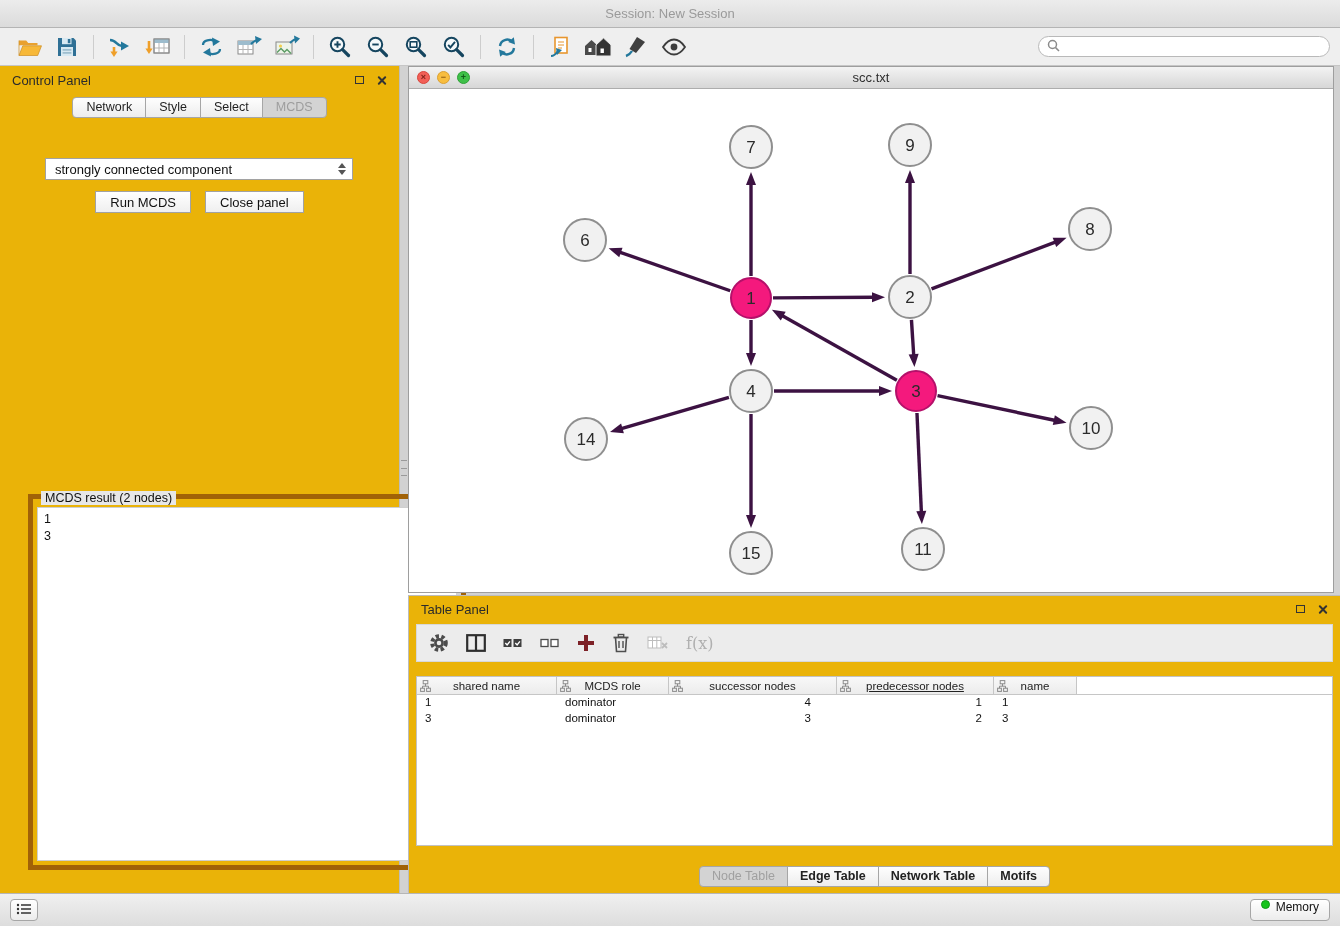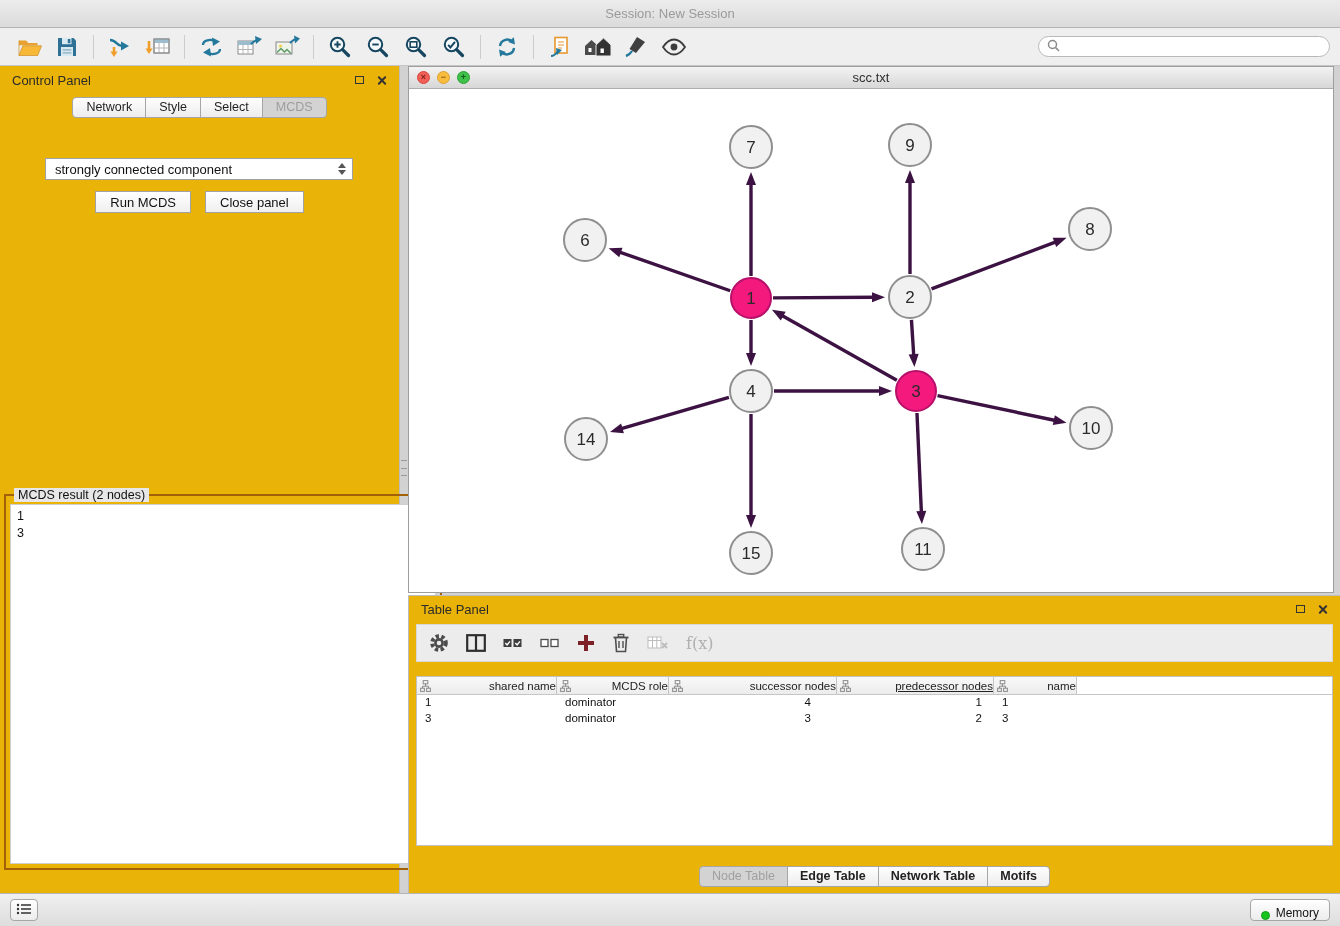--- a/index.html
+++ b/index.html
@@ -25,21 +25,21 @@
 .ptab:last-child{border-radius:0 4px 4px 0}
 .ptab.active{background:#d3d3d3;color:#9d9d9d}
 .opt-label{position:absolute;top:70px;left:0;right:0;text-align:center;font-size:13px;color:#1d1d1d}
 .dropdown{position:absolute;top:92px;left:45px;width:308px;height:22px;background:#fff;border:1px solid #a2a2a2;border-radius:0;display:flex;align-items:center;padding:0 6px 0 9px;font-size:13px;color:#111}
 .stepper{margin-left:auto;display:flex;flex-direction:column;gap:2px;align-items:center}
 .stepper i{display:block;width:0;height:0;border-left:4px solid transparent;border-right:4px solid transparent}
 .stepper .up{border-bottom:5px solid #555}
 .stepper .dn{border-top:5px solid #555}
 .btnrow{position:absolute;top:125px;left:0;right:0;display:flex;justify-content:center;gap:14px}
 .btn{height:22px;padding:0 14px;font-size:13px;font-family:inherit;color:#111;background:linear-gradient(#fff,#efefef);border:1px solid #a2a2a2;border-radius:0}
-.resultbox{position:absolute;left:4px;top:428px;width:438px;height:376px;border:2px solid #a16207}
+.resultbox{position:absolute;left:28px;top:428px;width:438px;height:376px;border:5px solid #a16207}
 .resultbox .legend{position:absolute;top:-8px;left:8px;background:#e7e7e7;padding:0 4px;font-size:12.5px;color:#111}
 .resultlist{position:absolute;left:4px;top:8px;right:4px;bottom:4px;background:#fff;border:1px solid #cfcfcf;font-size:12.5px;color:#111;padding:3px 6px;line-height:17px}
 .grip-v{position:absolute;left:401px;top:460px;width:6px;height:16px;display:flex;flex-direction:column;justify-content:space-between}
 .grip-v i{height:1px;background:#9a9a9a}
 
 .netwin{position:absolute;left:408px;top:66px;width:926px;height:527px;background:#fff;border:1px solid #9e9e9e}
 .nw-titlebar{position:absolute;top:0;left:0;right:0;height:22px;background:linear-gradient(#f3f3f3,#d7d7d7);border-bottom:1px solid #adadad;text-align:center;font-size:13px;line-height:22px;color:#2e2e2e}
 .tlights{position:absolute;left:8px;top:4px;display:flex;gap:7px}
 .tl{width:13px;height:13px;border-radius:50%;display:flex;align-items:center;justify-content:center;font-size:9px;font-weight:bold;line-height:9px}
 .tl.red{background:#f25f57;border:1px solid #d8453c;color:#7c1f17}
@@ -47,34 +47,34 @@
 .tl.green{background:#3fc049;border:1px solid #2fa137;color:#135c1a}
 .graph{position:absolute;left:0;top:23px;width:924px;height:502px}
 
 .tablepanel{position:absolute;left:408px;top:595px;width:932px;height:298px;background:#eab308;border-top:1px solid #bdbdbd;border-left:1px solid #bcbcbc}
 .tp-header{position:absolute;top:0;left:0;right:0;height:26px;display:flex;align-items:center;padding:0 12px;font-size:13px;color:#2b2b2b}
 .tp-toolbar{position:absolute;top:28px;left:7px;right:7px;height:38px;background:#ececec;border:1px solid #d8d8d8;display:flex;align-items:center;gap:17px;padding:0 12px}
 .tp-toolbar .ico{display:flex;align-items:center;justify-content:center}
 .fx{font-family:"DejaVu Serif","Liberation Serif",serif;font-size:16px;color:#b0b0b0}
 .table-area{position:absolute;top:80px;left:7px;right:7px;height:170px;background:#fff;border:1px solid #c2c2c2;overflow:hidden}
 .thead{display:flex;height:18px}
-.th{position:relative;display:flex;align-items:center;justify-content:flex-end;font-size:11.5px;color:#222;background:linear-gradient(#f8f8f8,#ececec);border-right:1px solid #c6c6c6;border-bottom:1px solid #c6c6c6;flex:none}
+.th{position:relative;display:flex;align-items:center;justify-content:center;font-size:11.5px;color:#222;background:linear-gradient(#f8f8f8,#ececec);border-right:1px solid #c6c6c6;border-bottom:1px solid #c6c6c6;flex:none}
 .th svg{position:absolute;left:3px;top:3px}
 .th.fill{flex:1;background:#fff;border-right:none}
 .tr{display:flex;height:16px;font-size:11.5px;color:#111}
 .td{flex:none;padding:1px 8px;white-space:nowrap;overflow:hidden}
 .table-tabs{position:absolute;bottom:6px;left:0;right:0;display:flex;justify-content:center}
 .btab{height:21px;line-height:19px;padding:0 12px;font-size:12.5px;font-weight:bold;color:#222;background:linear-gradient(#fefefe,#ededed);border:1px solid #a6a6a6;margin-left:-1px}
 .btab:first-child{border-radius:4px 0 0 4px;margin-left:0}
 .btab:last-child{border-radius:0 4px 4px 0}
 .btab.active{background:#d3d3d3;color:#a0a0a0;font-weight:normal}
 
 .statusbar{position:absolute;left:0;bottom:0;width:1340px;height:33px;background:linear-gradient(#f0f0f0,#dddddd);border-top:1px solid #b6b6b6}
 .sb-btn{position:absolute;left:10px;top:5px;width:28px;height:22px;border:1px solid #a6a6a6;border-radius:4px;background:linear-gradient(#fff,#ececec);display:flex;align-items:center;justify-content:center}
-.memory-btn{position:absolute;right:10px;top:5px;height:22px;padding:0 10px;border:1px solid #a6a6a6;border-radius:4px;background:linear-gradient(#fff,#ececec);display:flex;align-items:flex-end;gap:6px;font-size:12px;color:#111}
+.memory-btn{position:absolute;right:10px;top:5px;height:22px;padding:0 10px;border:1px solid #a6a6a6;border-radius:4px;background:linear-gradient(#fff,#ececec);display:flex;align-items:flex-start;gap:6px;font-size:12px;color:#111}
 .memdot{width:9px;height:9px;border-radius:50%;background:#17c41c;border:1px solid #0e9a13}
 .rline{white-space:pre}
 </style>
 </head>
 <body>
 
 <div class="titlebar">
   <span>Session: New Session</span>
 </div>
 

